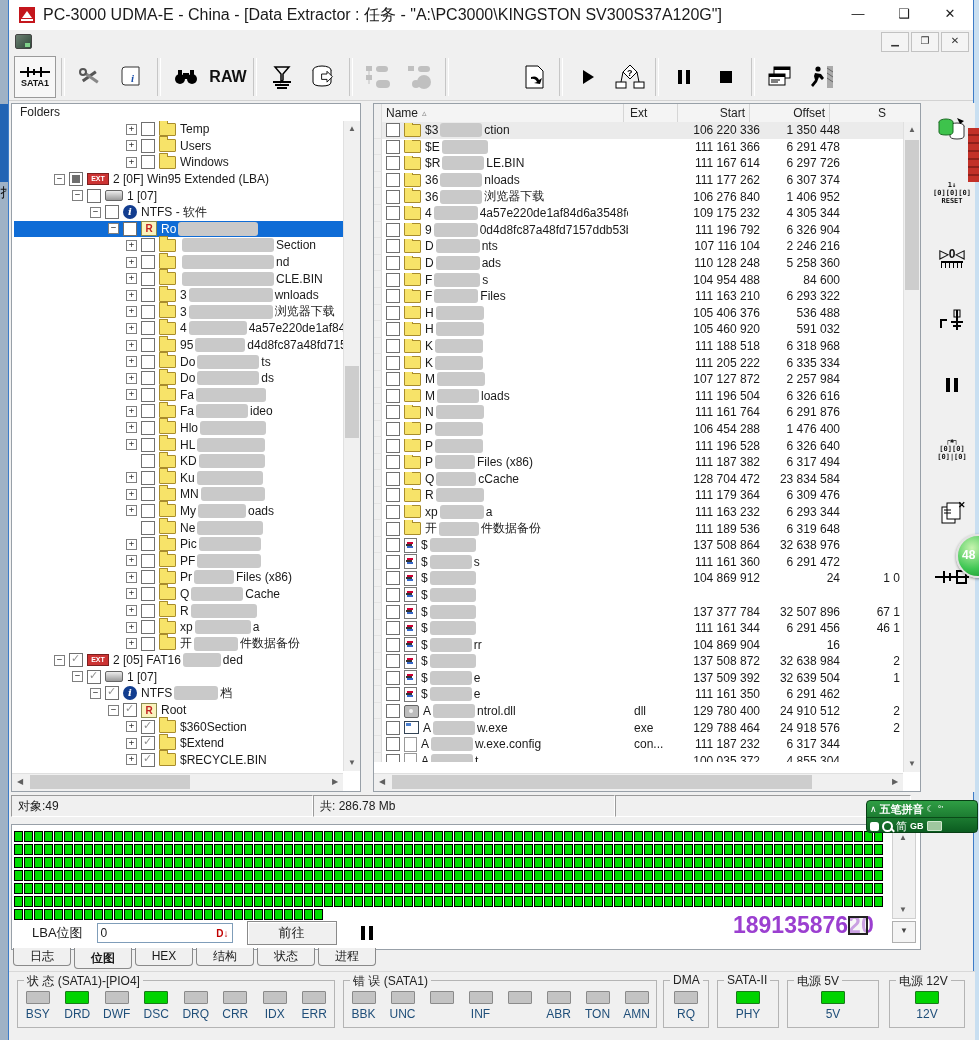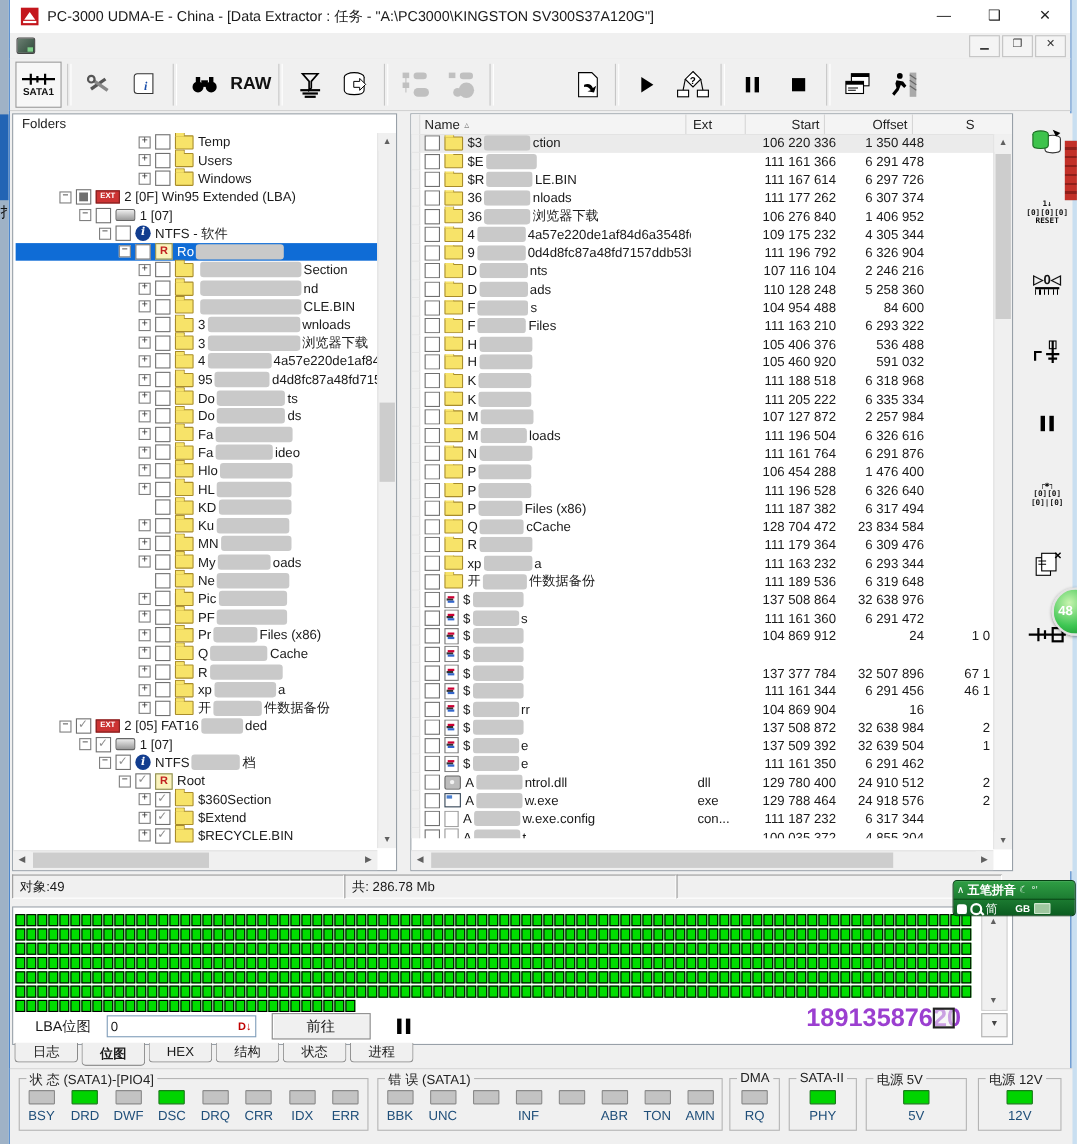--- a/index.html
+++ b/index.html
@@ -13,21 +13,21 @@
   .red-patch{position:absolute;left:968px;top:128px;width:11px;height:54px;background:repeating-linear-gradient(180deg,#c23028 0 6px,#8f1f1a 6px 8px);}
   .ball{position:absolute;left:956px;top:534px;width:40px;height:40px;border-radius:50%;
     background:radial-gradient(circle at 35% 30%,#c8f4b0,#3ec653 55%,#0e8526);border:2px solid #e2e2e2;
     color:#fff;font-weight:bold;font-size:12px;line-height:38px;text-indent:4px;box-shadow:0 1px 3px rgba(0,0,0,.4);}
   
   .win{position:absolute;left:8px;top:0;width:966px;height:1040px;background:#f0f0f0;border-left:1px solid #3d7cc8;border-right:1px solid #3d7cc8;box-sizing:border-box;}
   .titlebar{position:absolute;left:0;top:0;width:100%;height:30px;background:#fff;display:flex;align-items:center;}
   .app-ico{width:16px;height:16px;margin:0 8px 0 10px;background:#c4161c;position:relative;flex:none;}
   .app-ico:before{content:"";position:absolute;left:3px;top:4px;border-left:5px solid transparent;border-right:5px solid transparent;border-bottom:7px solid #fff;}
   .app-ico:after{content:"";position:absolute;left:2px;bottom:2px;width:12px;height:2px;background:#fff;}
-  .title-text{font-size:13px;white-space:nowrap;overflow:hidden;}
+  .title-text{font-size:16px;white-space:nowrap;overflow:hidden;}
   .capbtns{margin-left:auto;display:flex;height:30px;}
   .capbtn{width:46px;height:30px;text-align:center;line-height:28px;font-size:13px;color:#222;}
   
   .menubar{position:absolute;left:0;top:30px;width:100%;height:23px;background:#f0f0f0;display:flex;align-items:center;border-bottom:1px solid #e2e2e2;}
   .menu-ico{width:15px;height:13px;margin:0 6px 0 6px;background:linear-gradient(135deg,#6b7f72,#2f4a3a);border:1px solid #444;border-radius:2px;position:relative;flex:none;}
   .menu-ico:after{content:"";position:absolute;right:1px;bottom:1px;width:5px;height:4px;background:#7fd08a;}
   .mitem{padding:2px 10px;font-size:13px;}
   .mdibtns{margin-left:auto;display:flex;margin-right:4px;}
   .mdibtn{width:26px;height:18px;border:1px solid #c2c2c2;background:#f4f4f4;margin-left:2px;text-align:center;line-height:16px;font-size:10px;color:#333;}
   
@@ -1948,20 +1948,20 @@
     <div class="ime-row" style="border-bottom:1px solid #0a4a18;">
       <span class="ime-small">∧</span>
       <span class="ime-title">五笔拼音</span>
       <span class="ime-small">☾</span>
       <span class="ime-small">°’</span>
     </div>
     <div class="ime-row">
       <span class="hand"></span>
       <span class="mag"></span>
       <span class="ime-small" style="font-size:11px;">简</span>
-      <span class="ime-small" style="font-weight:bold;margin-left:13px;">GB</span>
+      <span class="ime-small" style="font-weight:bold;">GB</span>
       <span class="kbd"></span>
     </div>
   </div>
 
   <div class="red-patch"></div>
   <div class="ball"><span>48</span></div>
 </div>
 
 </body></html>

